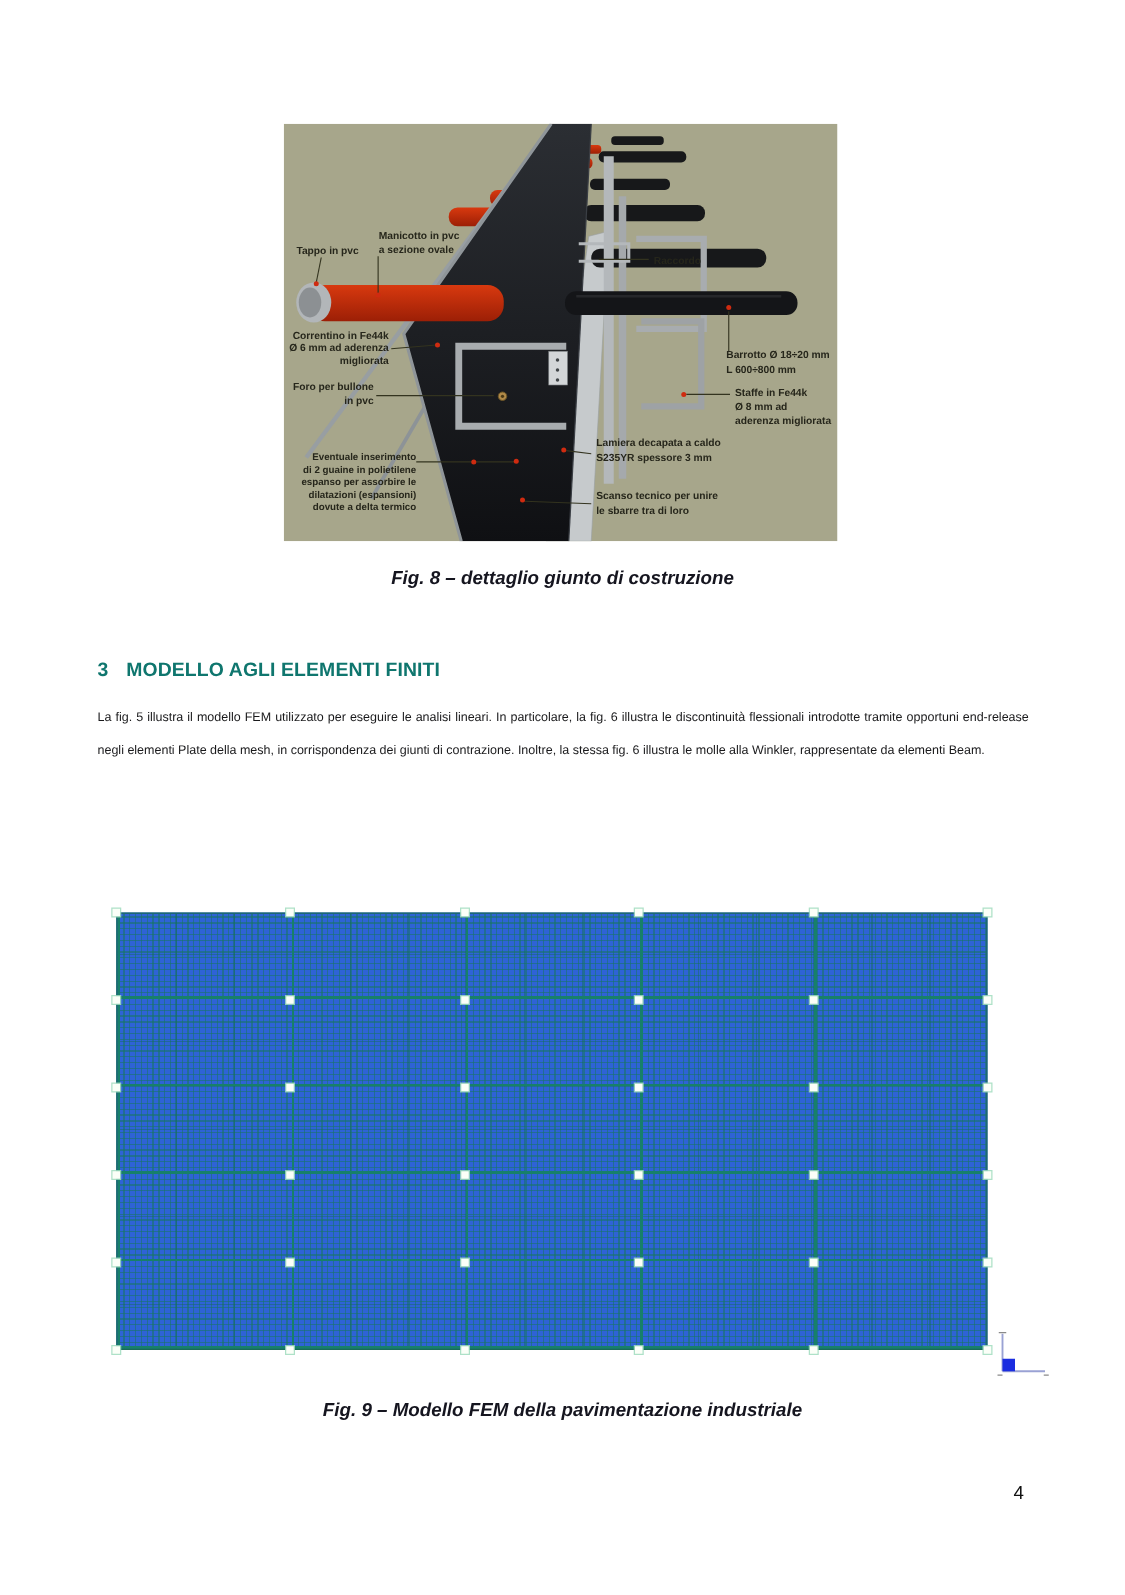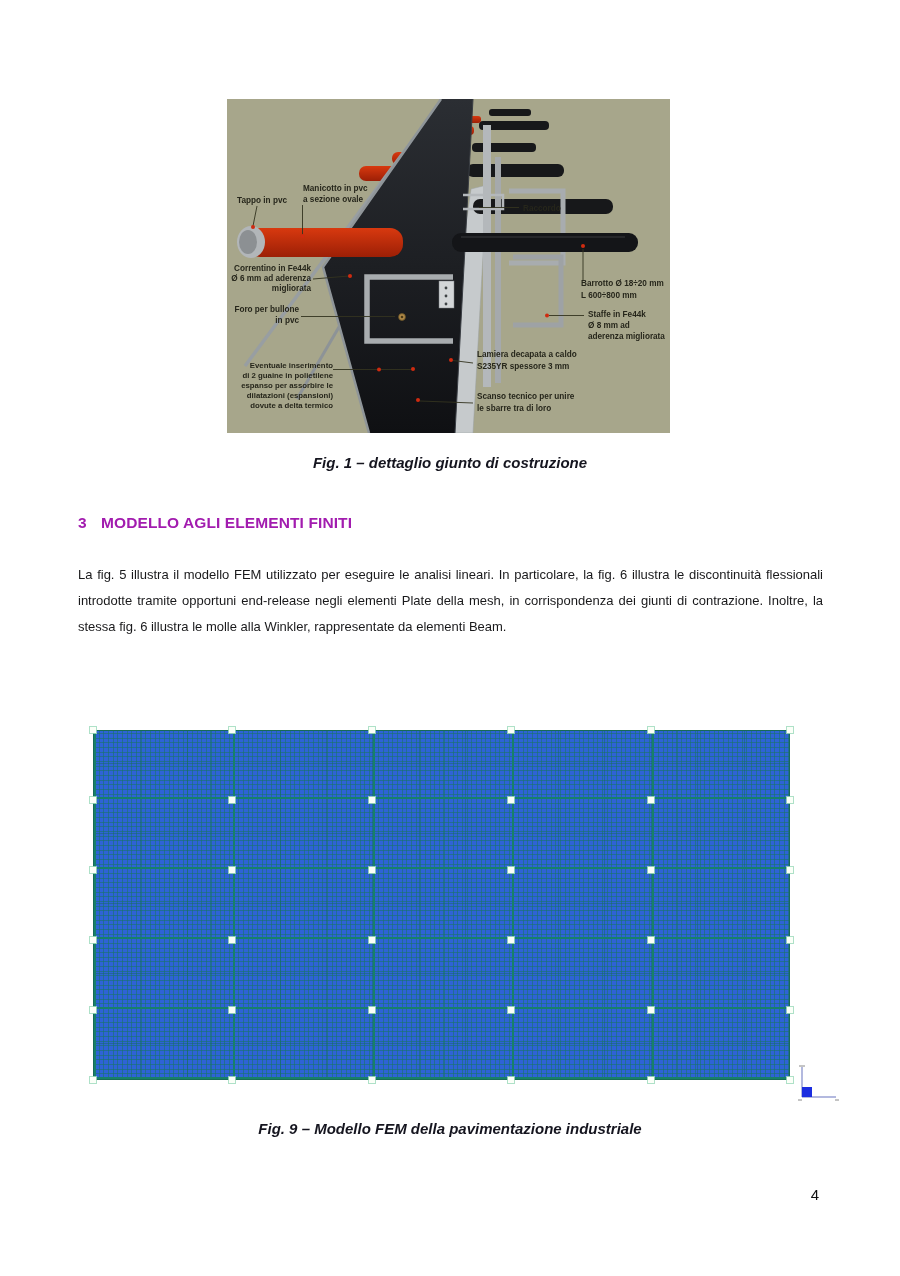--- a/index.html
+++ b/index.html
@@ -14,28 +14,28 @@
 
   
   .caption{
     left:0;width:900px;text-align:center;
     font-style:italic;font-weight:600;font-size:15px;line-height:20px;color:#15151f;
   }
   #fig4-caption{top:453px;}
   #fig5-caption{top:1119px;}
 
   #section-heading{
-    left:78px;top:514px;font-weight:bold;font-size:15.5px;color:#a21caf;
+    left:78px;top:528px;font-weight:bold;font-size:15.5px;color:#0f766e;
     letter-spacing:.1px;white-space:nowrap;
   }
   #section-heading .num{display:inline-block;width:23px;}
 
   #body-paragraph{
     left:78px;top:562px;width:745px;
-    font-size:13px;line-height:26px;text-align:justify;color:#19191b;
+    font-size:10px;line-height:26px;text-align:justify;color:#19191b;
   }
 
   
   #fem-mesh{
     left:93px;top:730px;width:697px;height:350px;
     box-sizing:border-box;border:1px solid #176a58;
     background-color:#2e63d6;
     background-image:
       repeating-linear-gradient(90deg,#17806a 0 2px,transparent 2px 139.4px),
       repeating-linear-gradient(0deg,#17806a 0 2px,transparent 2px 70px),
@@ -169,21 +169,21 @@
     <text class="lbl" x="361" y="218">Staffe in Fe44k</text>
     <text class="lbl" x="361" y="229">Ø 8 mm ad</text>
     <text class="lbl" x="361" y="240">aderenza migliorata</text>
     <text class="lbl" x="250" y="258">Lamiera decapata a caldo</text>
     <text class="lbl" x="250" y="270">S235YR spessore 3 mm</text>
     <text class="lbl" x="250" y="300">Scanso tecnico per unire</text>
     <text class="lbl" x="250" y="312">le sbarre tra di loro</text>
   </svg>
 </div>
 
-<div class="abs caption" id="fig4-caption">Fig. 1 – dettaglio giunto di costruzione</div>
+<div class="abs caption" id="fig4-caption">Fig. 8 – dettaglio giunto di costruzione</div>
 
 <div class="abs" id="section-heading">
   <span class="num">3</span><span>MODELLO AGLI ELEMENTI FINITI</span>
 </div>
 
 <div class="abs" id="body-paragraph">La fig. 5 illustra il modello FEM utilizzato per eseguire le analisi lineari. In particolare, la fig. 6 illustra le discontinuità flessionali introdotte tramite opportuni end-release negli elementi Plate della mesh, in corrispondenza dei giunti di contrazione. Inoltre, la stessa fig. 6 illustra le molle alla Winkler, rappresentate da elementi Beam.</div>
 
 <div class="abs" id="fem-mesh">
     <div class="node" style="left: 0px; top: 0px;"></div>
     <div class="node" style="left: 139.4px; top: 0px;"></div>

